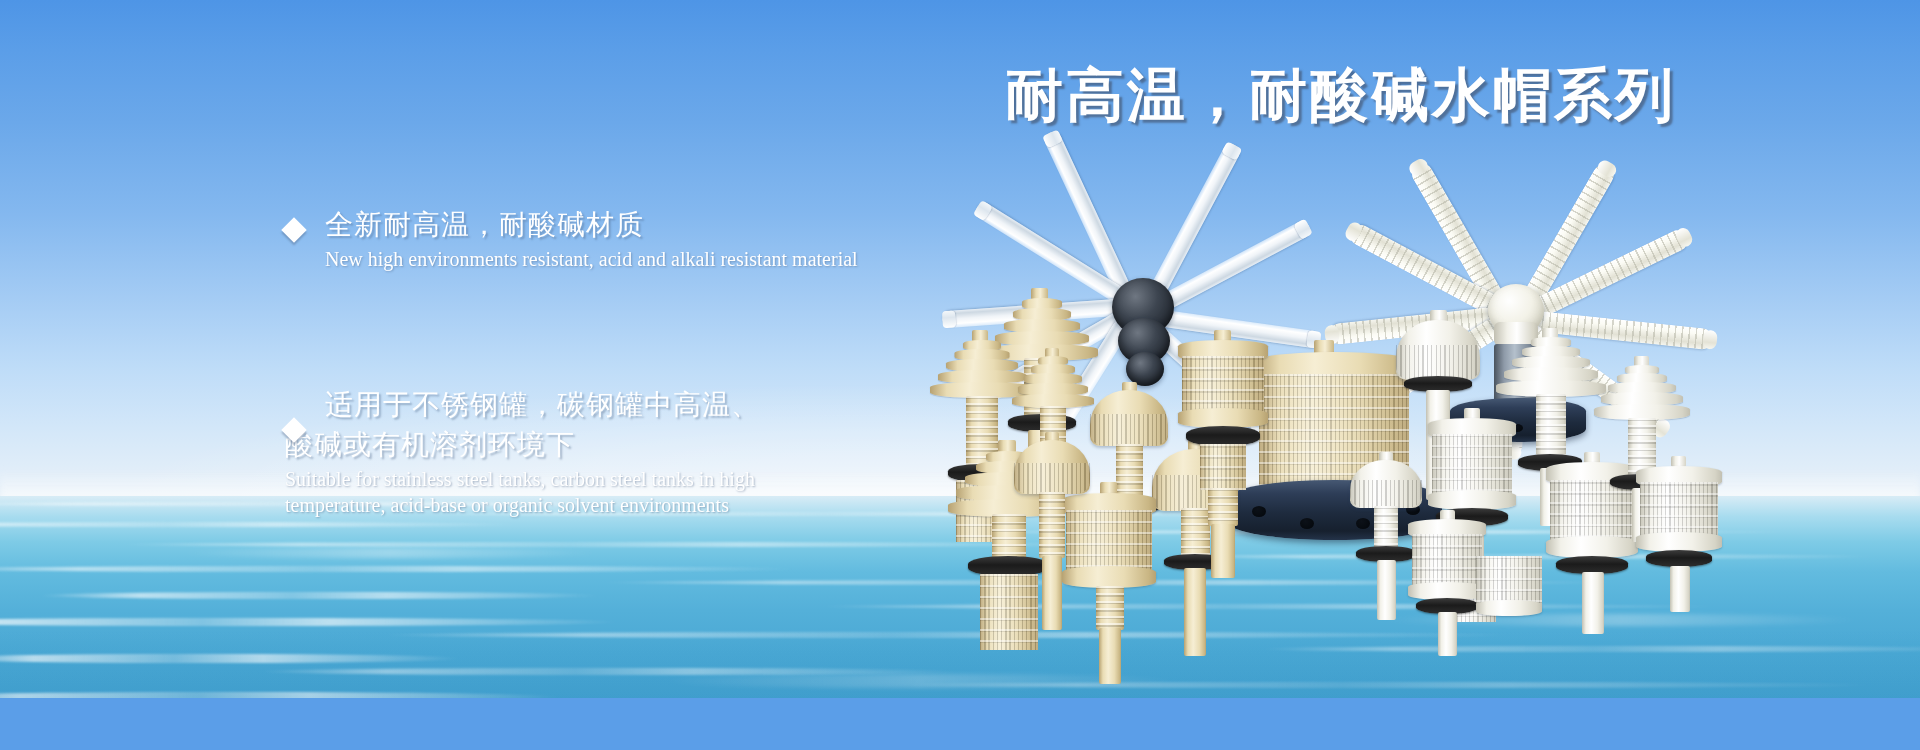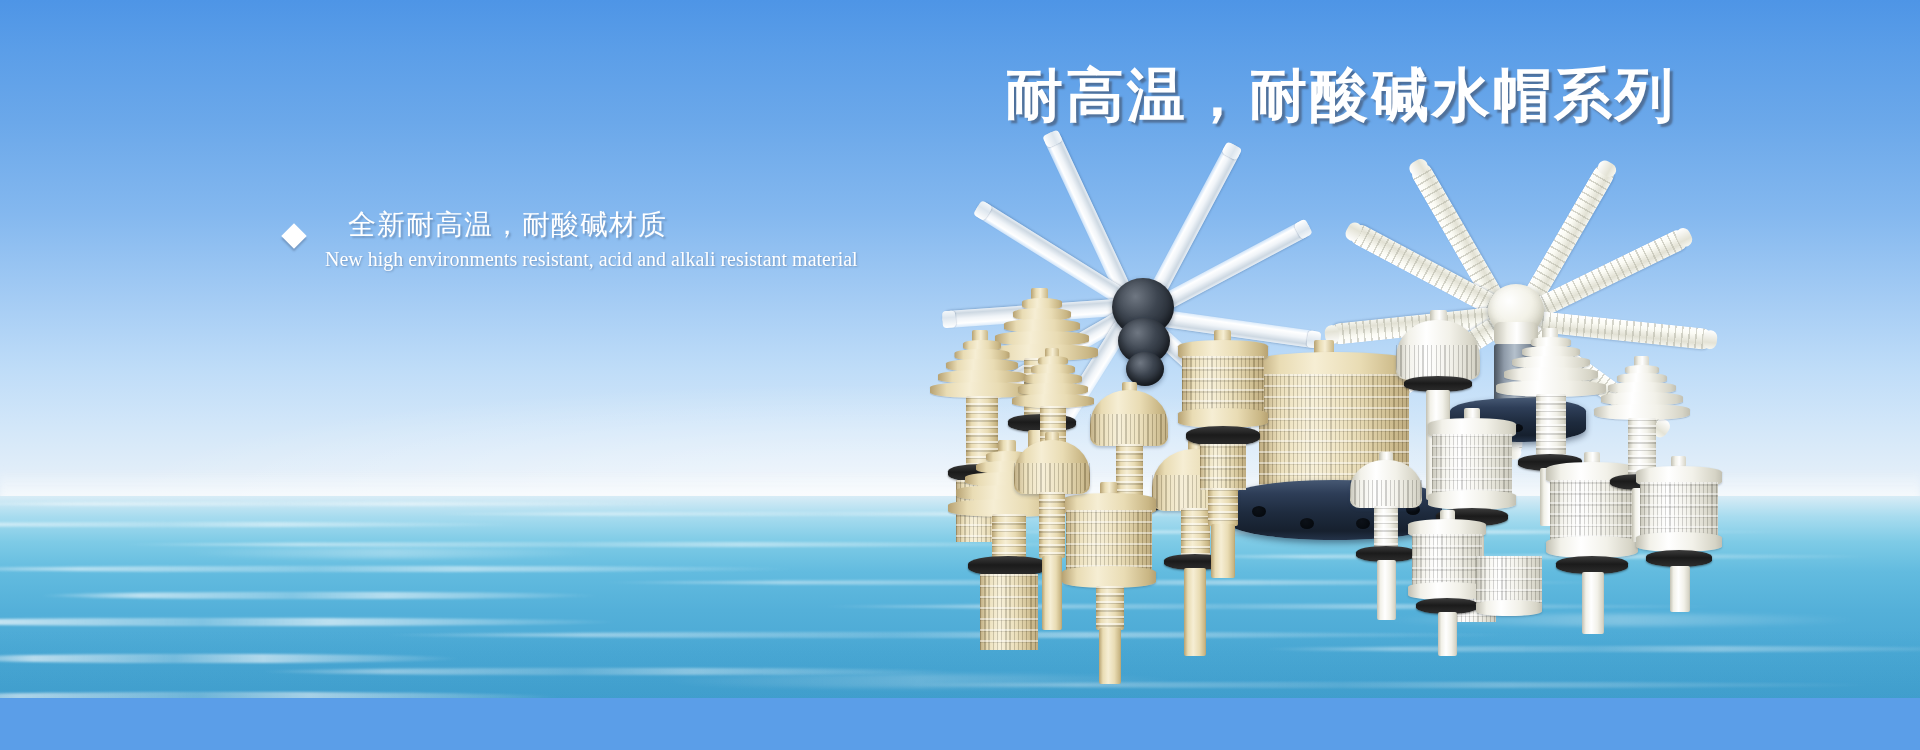--- a/index.html
+++ b/index.html
@@ -77,21 +77,21 @@
     letter-spacing:3px;
     font-family:"DejaVu Sans","Liberation Sans",sans-serif;
     text-shadow:3px 3px 2px rgba(60,70,90,.55);
     white-space:nowrap;
   }
 
   .bullet-block { position:absolute; }
   .b1 { left:285px; top:205px; }
   .b2 { left:285px; top:385px; }
 
-  .bullet-row { display:flex; align-items:flex-end;gap:23px; }
+  .bullet-row { display:flex; align-items:center; }
   .diamond {
     width:18px; height:18px; background:#ffffff;
     transform:rotate(45deg);
     margin-top:9px; margin-right:22px; flex:0 0 auto;
     box-shadow:2px 2px 2px rgba(70,90,120,.35);
   }
   .cn {
     font-size:28px; color:#ffffff; font-weight:500; line-height:40px;
     letter-spacing:1px;
     font-family:"DejaVu Sans","Liberation Sans",sans-serif;
@@ -554,14 +554,27 @@
   <div class="bullet-block b1">
     <div class="bullet-row">
       <div class="diamond"></div>
       <div class="cn">全新耐高温，耐酸碱材质</div>
     </div>
     <div class="en-wrap">
       <div class="en">New high environments resistant, acid and alkali resistant material</div>
     </div>
   </div>
 
+  <div class="bullet-block b2">
+    <div class="bullet-row">
+      <div class="diamond"></div>
+      <div>
+        <div class="cn">适用于不锈钢罐，碳钢罐中高温、</div>
+        <div class="cn" style="margin-left:-40px;">酸碱或有机溶剂环境下</div>
+      </div>
+    </div>
+    <div class="en-wrap" style="margin-left:0;">
+      <div class="en">Suitable for stainless steel tanks, carbon steel tanks in high</div>
+      <div class="en">temperature, acid-base or organic solvent environments</div>
+    </div>
+  </div>
 
 </div>
 
 </body></html>

